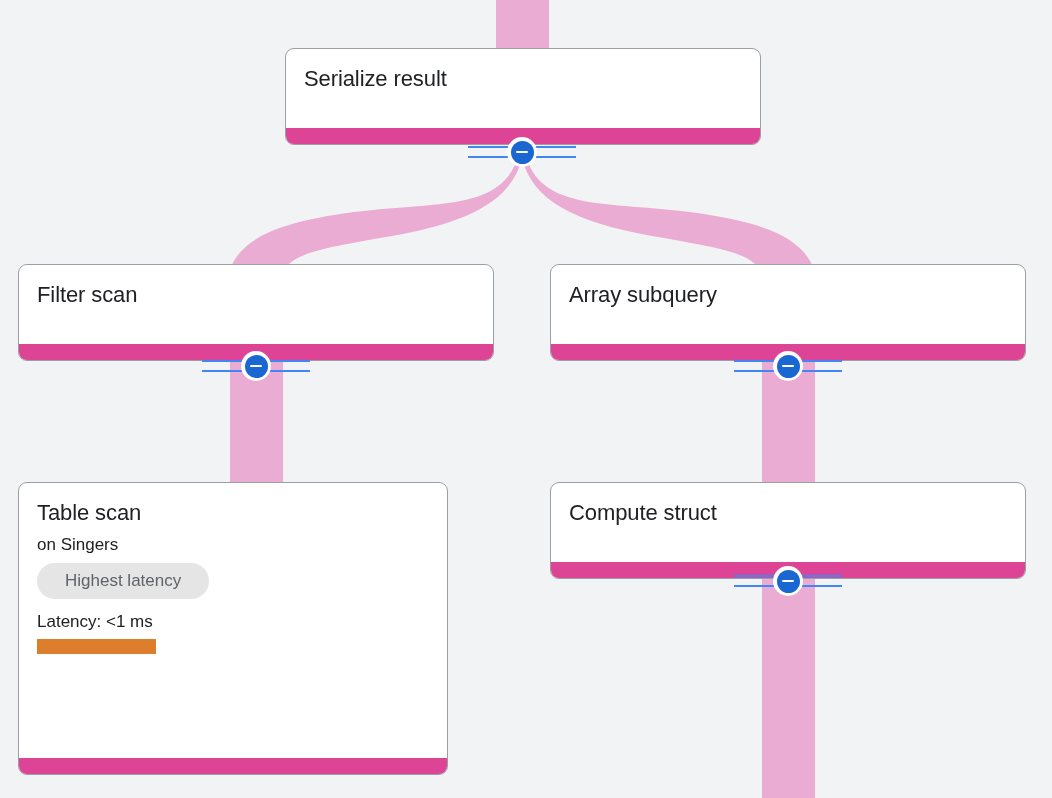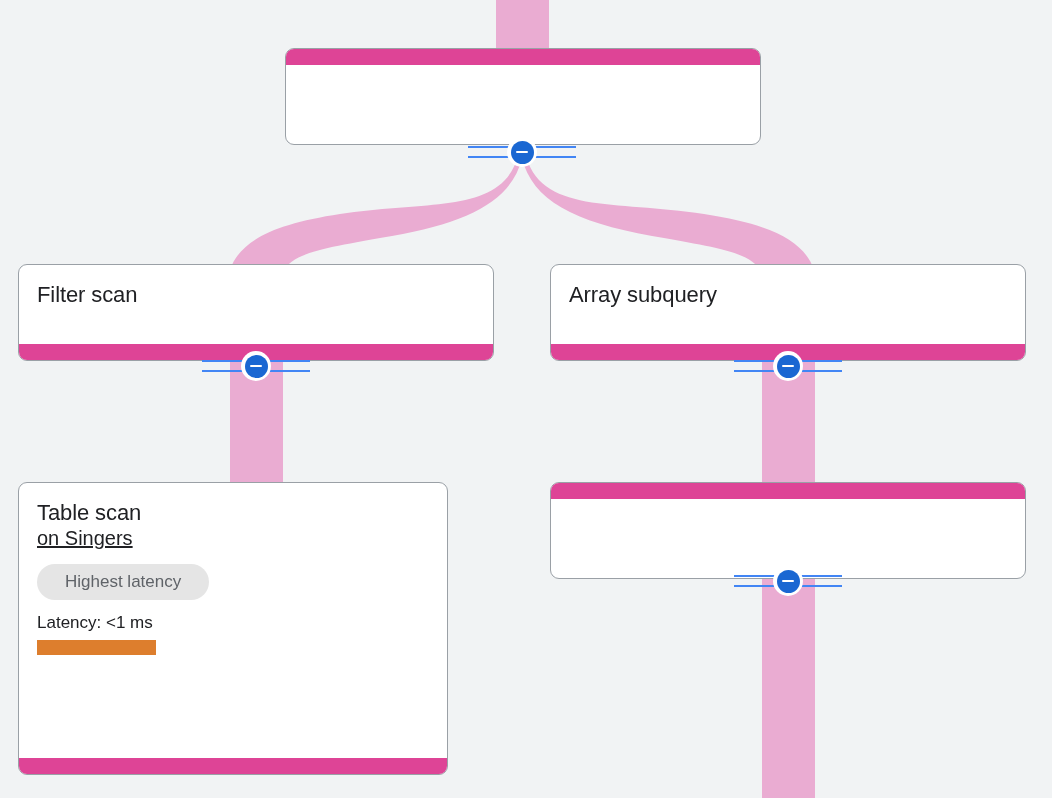--- a/index.html
+++ b/index.html
@@ -52,28 +52,28 @@
     align-items: flex-start;
   }
   .node-title {
     font-size: 22px;
     line-height: 28px;
     color: #202124;
     letter-spacing: -0.1px;
     white-space: nowrap;
   }
   .node-subtitle {
-    font-size: 20px;
+    font-size: 17px;
     line-height: 23px;
     color: #202124;
+    margin-top: 6px;
     white-space: nowrap;
-    text-decoration: underline;
   }
   .badge-list {
-    margin-top: 14px;
+    margin-top: 7px;
     display: flex;
     flex-direction: column;
     align-items: flex-start;
     gap: 1px;
   }
   .badge {
     background: #E5E5E5;
     color: #5F6368;
     font-size: 17px;
     line-height: 20px;
@@ -194,20 +194,23 @@
              Z"></path>
 
     <rect x="230" y="360" width="53" height="128" fill="#EAACD2"></rect>
 
     <rect x="762" y="360" width="53" height="128" fill="#EAACD2"></rect>
 
     <rect x="762" y="575" width="53" height="230" fill="#EAACD2"></rect>
   </svg>
 
   <div class="node-card" style="left:285px; top:48px; width:476px; height:97px;">
+    <div class="node-body">
+      <div class="node-title">Serialize result</div>
+    </div>
     <div class="node-footer-bar"></div>
   </div>
 
   <div class="node-card" style="left:550px; top:264px; width:476px; height:97px;">
     <div class="node-body">
       <div class="node-title">Array subquery</div>
     </div>
     <div class="node-footer-bar"></div>
   </div>
 
@@ -233,20 +236,23 @@
           <div class="metric-bar-track">
             <div class="metric-bar-fill" style="width:100%"></div>
           </div>
         </div>
       </div>
     </div>
     <div class="node-footer-bar"></div>
   </div>
 
   <div class="node-card" style="left:550px; top:482px; width:476px; height:97px;">
+    <div class="node-body">
+      <div class="node-title">Compute struct</div>
+    </div>
     <div class="node-footer-bar"></div>
   </div>
 
   <div class="collapse-toggle" style="left:522px; top:152px;">
     <div class="toggle-rails">
       <div class="rail r1"></div>
       <div class="rail r2"></div>
     </div>
     <div class="toggle-knob">
       <div class="toggle-knob-inner">

